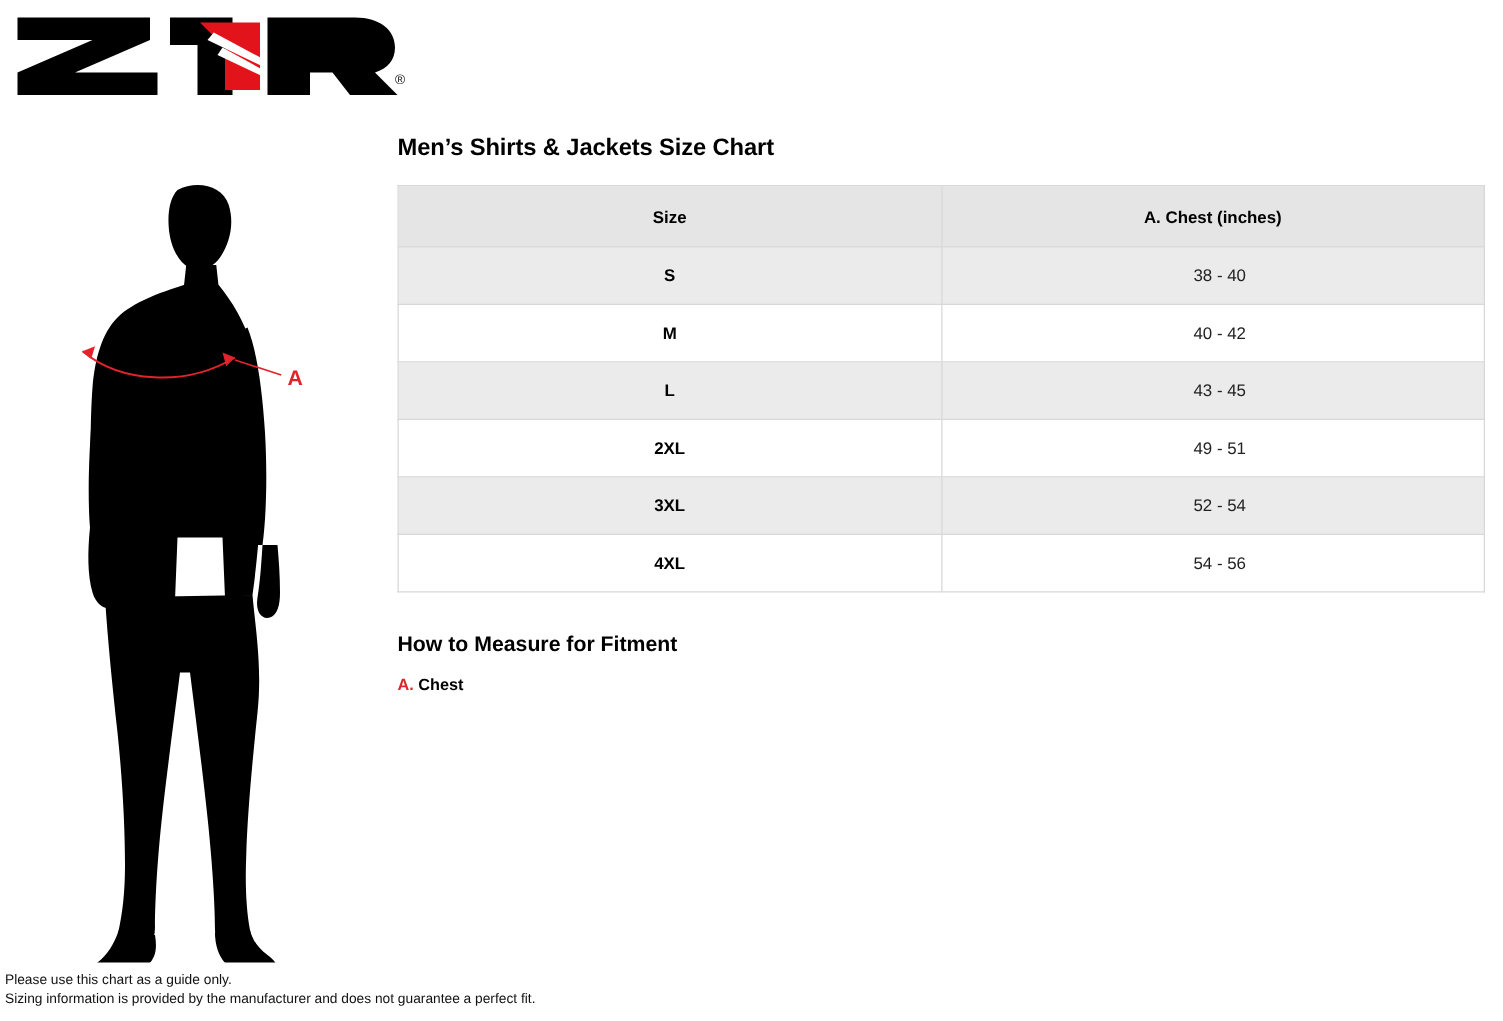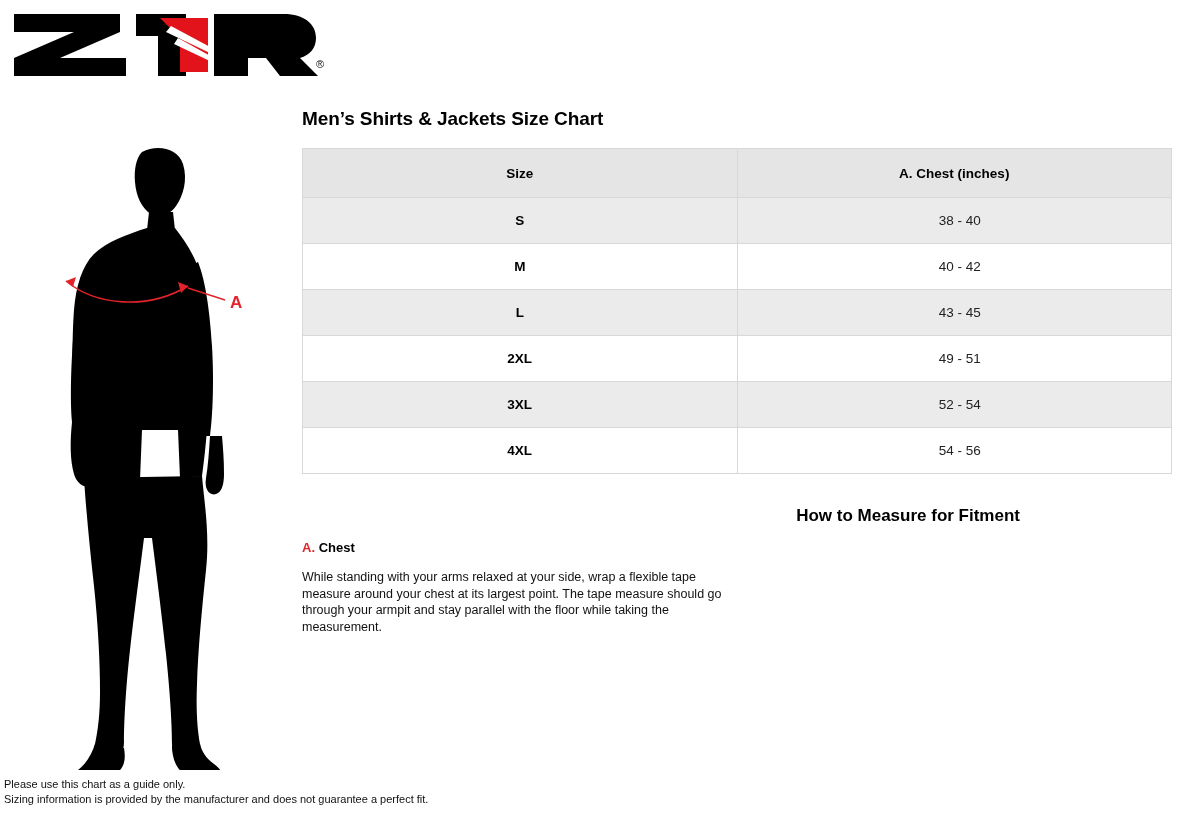--- a/index.html
+++ b/index.html
@@ -39,21 +39,21 @@
     left: 20px;
     top: 130px;
     width: 270px;
     height: 640px;
   }
   .figure svg { display: block; }
 
   
   .content {
     position: absolute;
-    left: 302px;
+    left: 318px;
     top: 108px;
     width: 718px;
   }
   h1.title {
     font-size: 19px;
     font-weight: bold;
     margin: 0 0 18px 0;
     letter-spacing: -0.1px;
   }
 
@@ -87,21 +87,20 @@
   table.size-chart td.val-col {
     font-weight: normal;
     color: #222;
     padding-left: 12px;
   }
 
   h2.howto {
     font-size: 17px;
     font-weight: bold;
     margin: 32px 0 14px 0;
-    text-align: right;
   }
   .measure-head {
     font-size: 13px;
     font-weight: bold;
     margin-bottom: 14px;
   }
   .measure-head .letter { color: #e3232b; }
   .measure-body {
     font-size: 12.5px;
     line-height: 16.5px;
@@ -211,20 +210,19 @@
     </tbody>
   </table>
 
   <h2 class="howto">How to Measure for Fitment</h2>
 
   <div>
     <div class="measure-head">
       <span class="letter">A.</span>
       <span>Chest</span>
     </div>
-    <div class="measure-body">While standing with your arms relaxed at your side, wrap a flexible tape measure around your chest at its largest point. The tape measure should go through your armpit and stay parallel with the floor while taking the measurement.</div>
   </div>
 </div>
 
 <div class="footer">
   <div>Please use this chart as a guide only.</div>
   <div>Sizing information is provided by the manufacturer and does not guarantee a perfect fit.</div>
 </div>
 
 </body></html>

